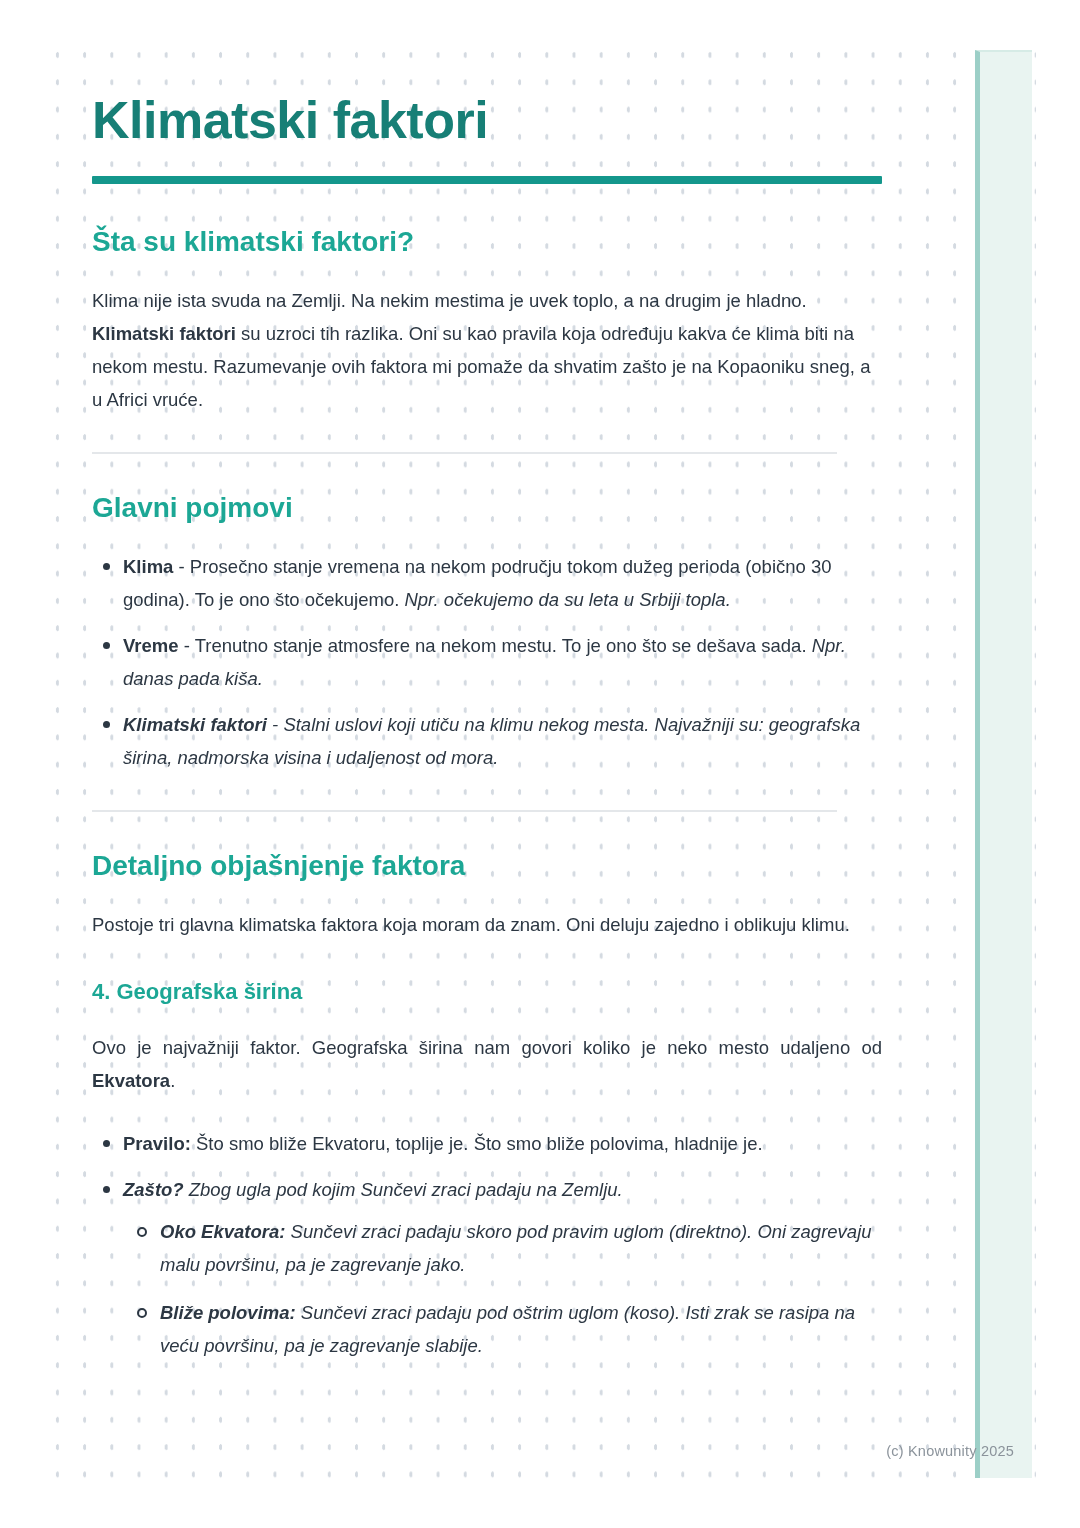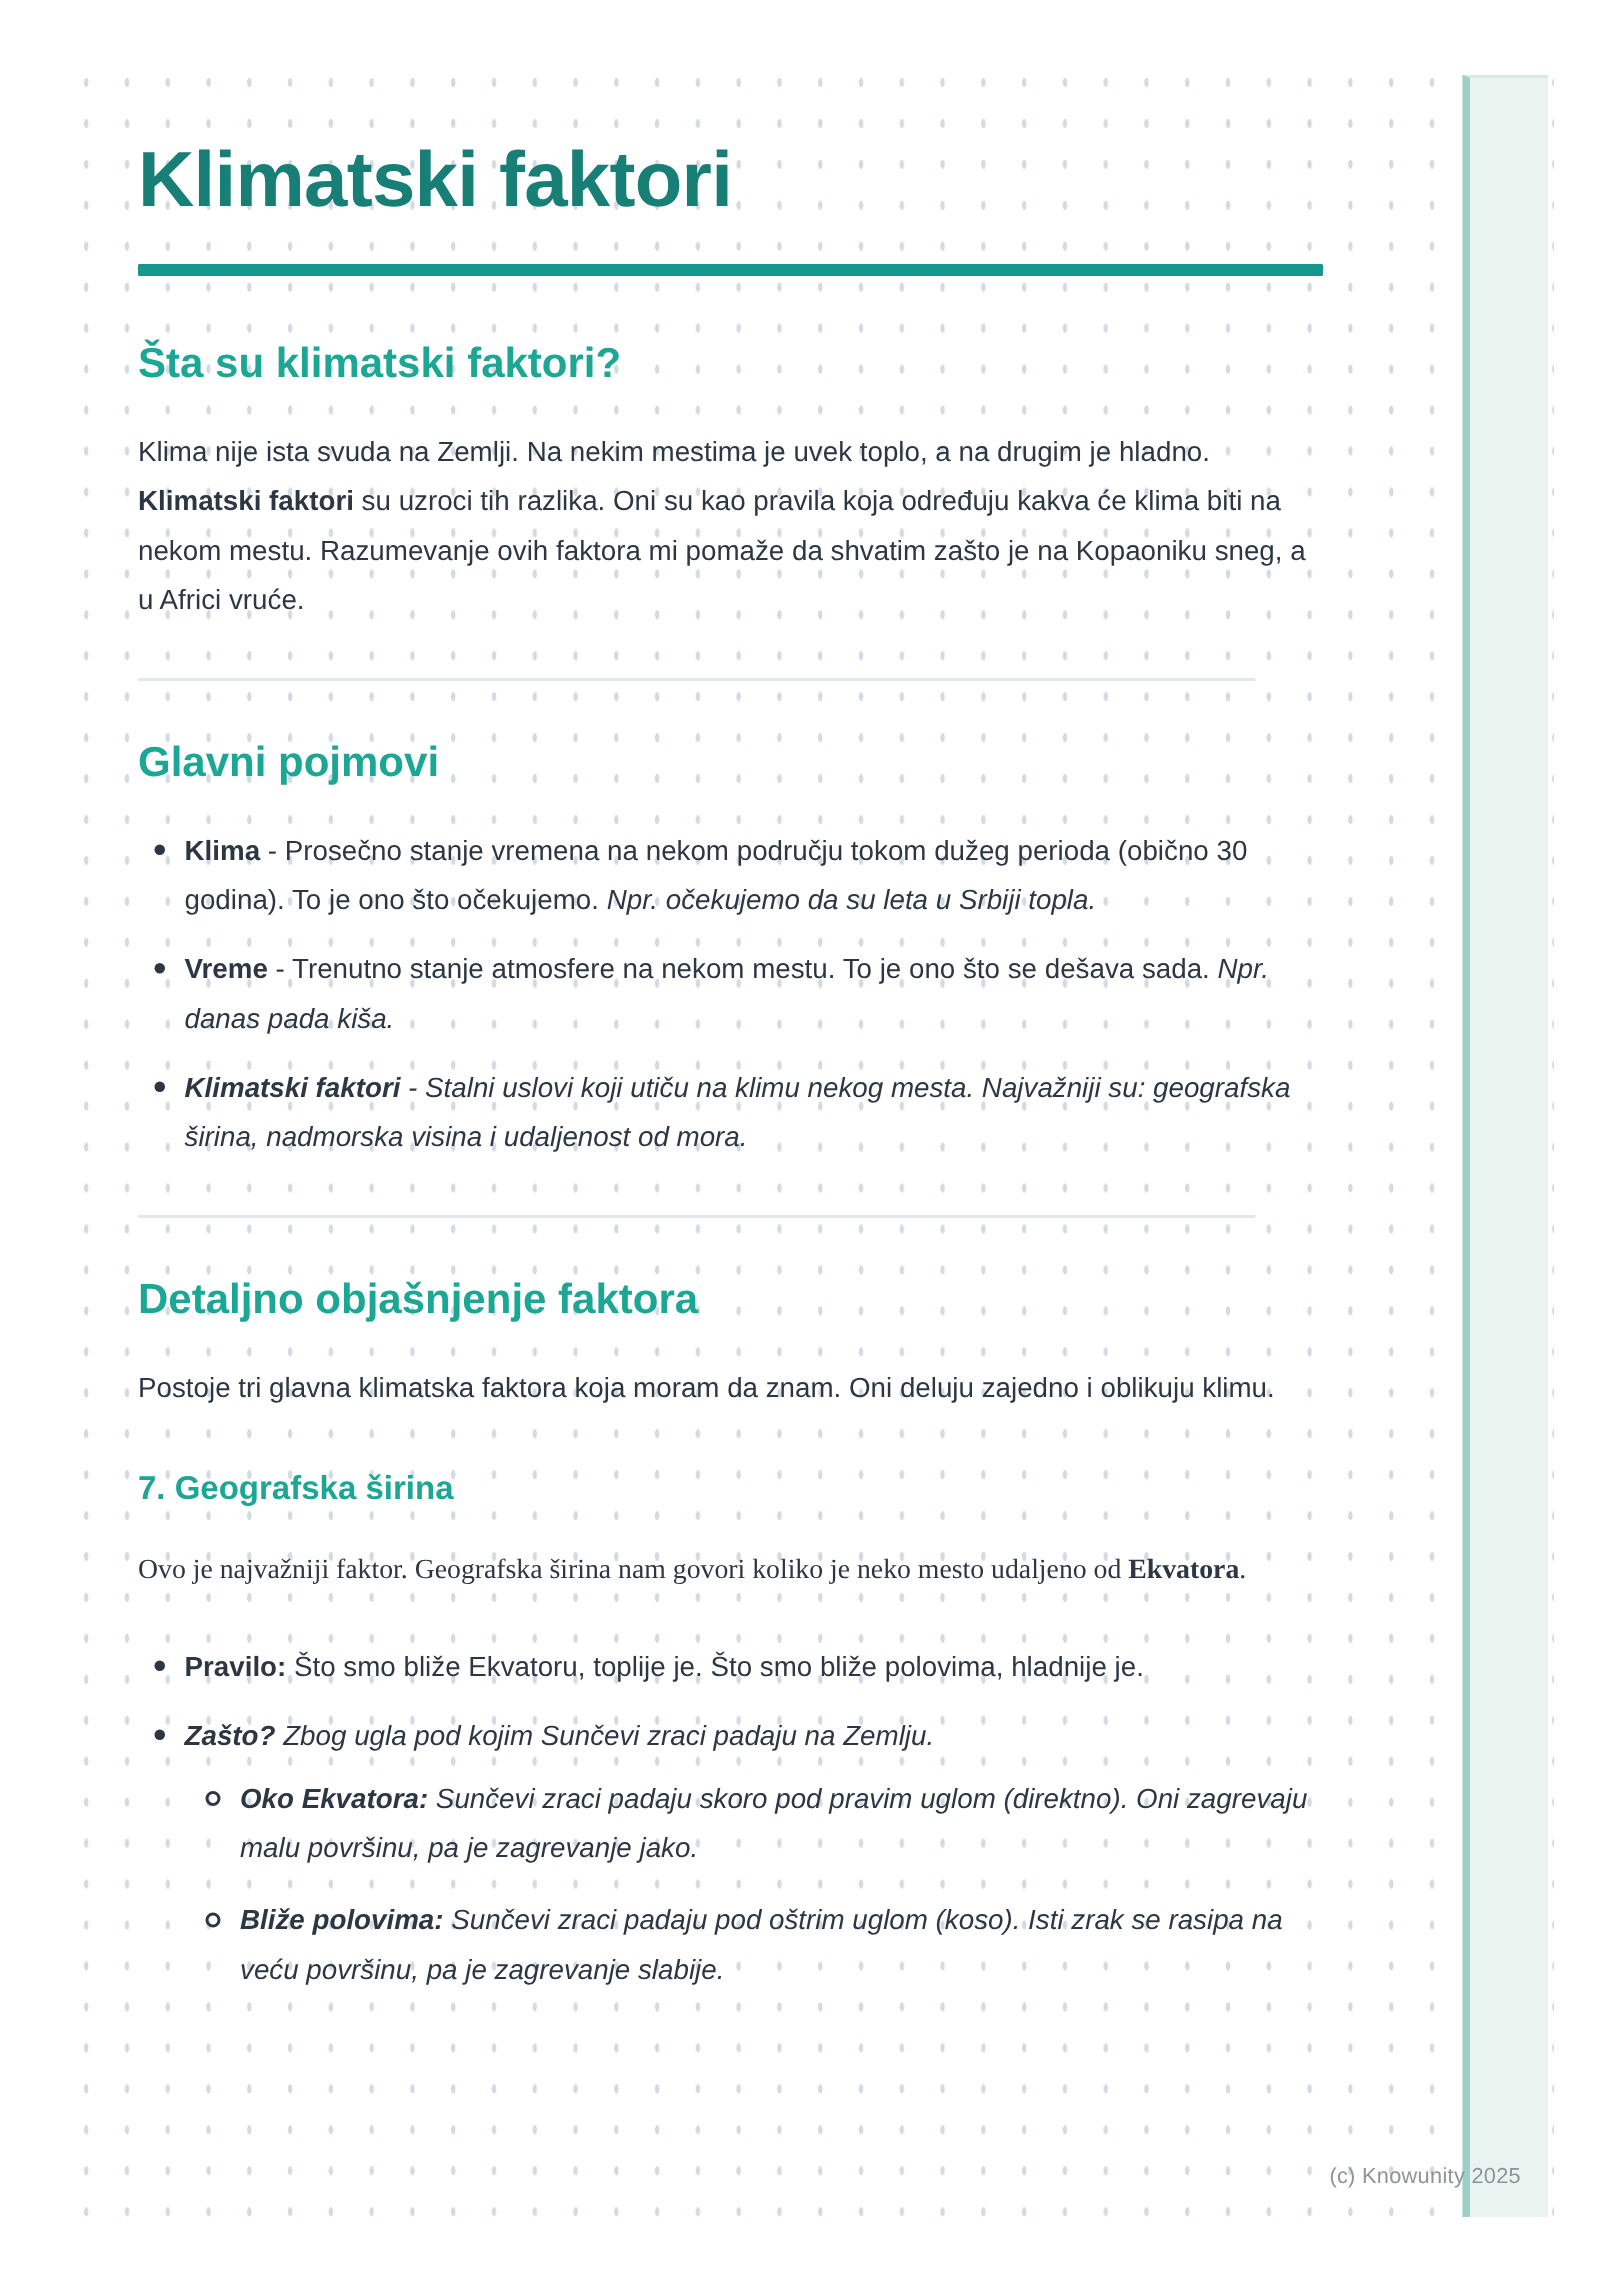--- a/index.html
+++ b/index.html
@@ -51,21 +51,21 @@
     margin:0 0 26px 0;
     font-weight:700;
   }
   h3.sub-h {
     font-size:22px; line-height:26px;
     color:#1ca795;
     margin:38px 0 26px 0;
     font-weight:700;
   }
   p { margin:0; }
-  p.justify { text-align:justify;font-family:Liberation Serif, serif; }
+  p.justify { text-align:justify; }
   hr.divider {
     border:none;
     border-top:2px solid #e4e7ea;
     width:745px;
     margin:36px 0 38px 0;
   }
   ul.blist { list-style:none; margin:0; padding:0; }
   ul.blist > li { position:relative; padding-left:31px; margin:0 0 13px 0; }
   ul.blist > li:last-child { margin-bottom:0;font-style:italic; }
   .bullet {
@@ -124,21 +124,21 @@
       </li>
     </ul>
   </section>
 
   <hr class="divider">
 
   <section>
     <h2 class="section-h">Detaljno objašnjenje faktora</h2>
     <p>Postoje tri glavna klimatska faktora koja moram da znam. Oni deluju zajedno i oblikuju klimu.</p>
 
-    <h3 class="sub-h">7. Geografska širina</h3>
+    <h3 class="sub-h">4. Geografska širina</h3>
     <p class="justify"><span>Ovo je najvažniji faktor. Geografska širina nam govori koliko je neko mesto udaljeno od </span><strong>Ekvatora</strong><span>.</span></p>
 
     <ul class="blist" style="margin-top:30px;">
       <li>
         <span class="bullet"></span><strong>Pravilo:</strong><span> Što smo bliže Ekvatoru, toplije je. Što smo bliže polovima, hladnije je.</span>
       </li>
       <li>
         <span class="bullet"></span><strong>Zašto?</strong><span> Zbog ugla pod kojim Sunčevi zraci padaju na Zemlju.</span>
         <ul class="sublist">
           <li>

